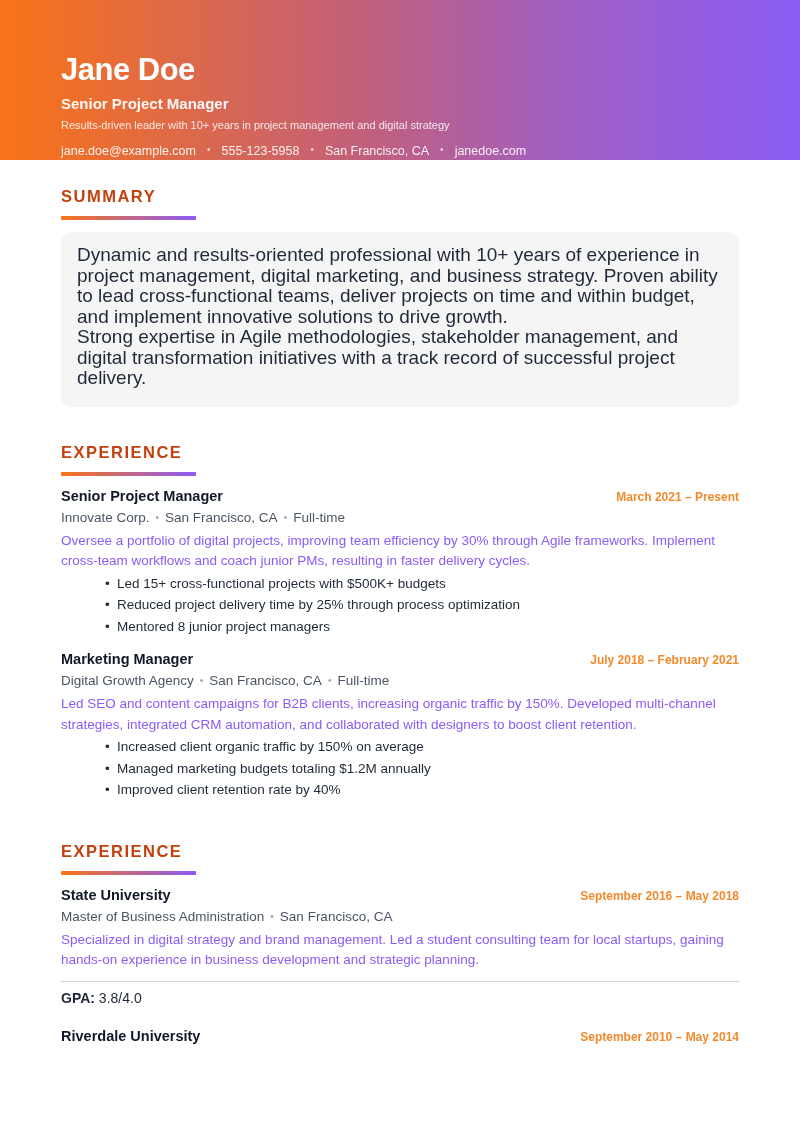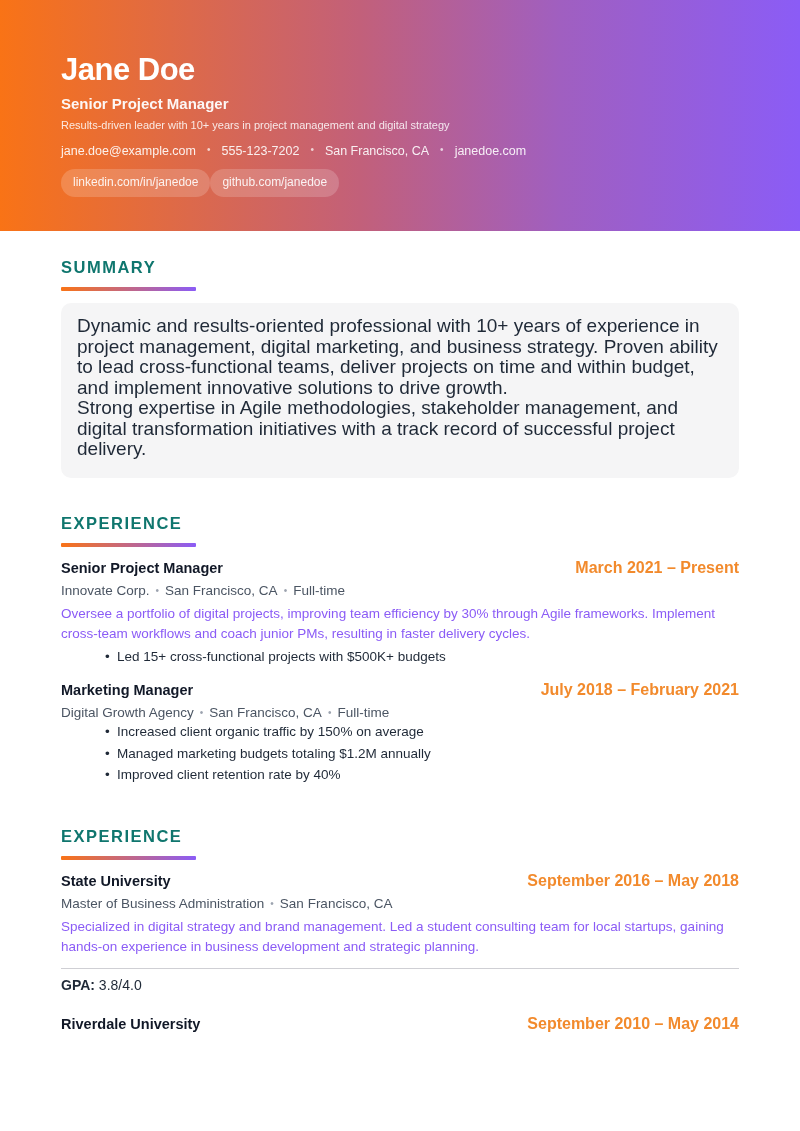--- a/index.html
+++ b/index.html
@@ -1,58 +1,58 @@
 <!DOCTYPE html>
 <html><head>
 <meta charset="utf-8">
 <style>
   * { box-sizing: border-box; margin: 0; padding: 0; }
   html, body { width: 800px; height: 1131px; overflow: hidden; background: #ffffff; }
   body { font-family: "Liberation Sans", sans-serif; color: #1f2937; }
 
   .header {
-    height: 231px;
+    height: 160px;
     background: linear-gradient(90deg, #f97316 0%, #c2607a 45%, #a05fc0 70%, #8b5cf6 100%);
     padding: 52px 61px 0 61px;
     color: #fff;
   }
   .name { font-size: 31px; font-weight: bold; letter-spacing: -0.5px; line-height: 36px; }
   .title { font-size: 15px; font-weight: bold; margin-top: 7px; opacity: 0.95; }
   .tagline { font-size: 11px; margin-top: 7px; opacity: 0.85; }
   .contacts { display: flex; font-size: 12.5px; margin-top: 13px; opacity: 0.9; }
   .contacts .sep { margin: 0 11px; font-size: 10px; opacity: 0.8; }
   .links { display: flex; margin-top: 11px; }
   .pill {
     background: rgba(255,255,255,0.18);
     border-radius: 14px;
     padding: 6px 12px 8px 12px;
     font-size: 12px;
     color: rgba(255,255,255,0.9);
   }
 
   .main { padding: 0 61px; }
   .section { margin-top: 27px; }
-  .section-title { font-size: 16.5px; font-weight: bold; letter-spacing: 1.5px; color: #0f766e; }
+  .section-title { font-size: 16.5px; font-weight: bold; letter-spacing: 1.5px; color: #c2410c; }
   .section-bar { width: 135px; height: 4px; margin-top: 10px;
     background: linear-gradient(90deg, #f97316, #8b5cf6); border-radius: 1px; }
 
   .summary-box {
     margin-top: 12px;
     background: #f5f5f6;
     border-radius: 10px;
     padding: 13px 16px 18px 16px;
     font-size: 19px;
     line-height: 20.5px;
     color: #1f2937;
   }
 
   .entry { margin-top: 12px; }
   .entry-head { display: flex; justify-content: space-between; align-items: baseline; }
   .entry-title { font-size: 14.5px; font-weight: bold; color: #111827; }
-  .entry-date { font-size: 16px; font-weight: bold; color: #f28a2c; }
+  .entry-date { font-size: 12px; font-weight: bold; color: #f28a2c; }
   .entry-meta { font-size: 13.5px; color: #4b5563; margin-top: 6px; display: flex; align-items: center; }
   .entry-meta .dot { margin: 0 6px; color: #9ca3af; font-size: 10px; }
   .entry-desc { font-size: 13.5px; line-height: 20.5px; margin-top: 6px; color: #8b5cf6; }
   .bullets { list-style: none; margin-left: 44px; margin-top: 1px; }
   .bullets li { font-size: 13.5px; line-height: 21.5px; position: relative; padding-left: 12px; }
   .bullets li::before { content: "•"; position: absolute; left: 0; }
 
   .divider { height: 1px; background: #cfcfd4; margin-top: 10px; }
   .gpa { font-size: 14px; margin-top: 8px; }
   .gpa b { font-weight: bold; }
@@ -60,21 +60,21 @@
 </head>
 <body>
 
 <div class="header">
   <div class="name">Jane Doe</div>
   <div class="title">Senior Project Manager</div>
   <div class="tagline">Results-driven leader with 10+ years in project management and digital strategy</div>
   <div class="contacts">
     <span>jane.doe@example.com</span>
     <span class="sep">•</span>
-    <span>555-123-7202</span>
+    <span>555-123-5958</span>
     <span class="sep">•</span>
     <span>San Francisco, CA</span>
     <span class="sep">•</span>
     <span>janedoe.com</span>
   </div>
   <div class="links">
     <span class="pill">linkedin.com/in/janedoe</span>
     <span class="pill">github.com/janedoe</span>
   </div>
 </div>
@@ -102,35 +102,38 @@
       <div class="entry-meta">
         <span>Innovate Corp.</span>
         <span class="dot">•</span>
         <span>San Francisco, CA</span>
         <span class="dot">•</span>
         <span>Full-time</span>
       </div>
       <div class="entry-desc">Oversee a portfolio of digital projects, improving team efficiency by 30% through Agile frameworks. Implement cross-team workflows and coach junior PMs, resulting in faster delivery cycles.</div>
       <ul class="bullets">
         <li>Led 15+ cross-functional projects with $500K+ budgets</li>
+        <li>Reduced project delivery time by 25% through process optimization</li>
+        <li>Mentored 8 junior project managers</li>
       </ul>
     </div>
 
     <div class="entry" style="margin-top:14px">
       <div class="entry-head">
         <span class="entry-title">Marketing Manager</span>
         <span class="entry-date">July 2018 – February 2021</span>
       </div>
       <div class="entry-meta">
         <span>Digital Growth Agency</span>
         <span class="dot">•</span>
         <span>San Francisco, CA</span>
         <span class="dot">•</span>
         <span>Full-time</span>
       </div>
+      <div class="entry-desc">Led SEO and content campaigns for B2B clients, increasing organic traffic by 150%. Developed multi-channel strategies, integrated CRM automation, and collaborated with designers to boost client retention.</div>
       <ul class="bullets">
         <li>Increased client organic traffic by 150% on average</li>
         <li>Managed marketing budgets totaling $1.2M annually</li>
         <li>Improved client retention rate by 40%</li>
       </ul>
     </div>
   </div>
 
   <div class="section" style="margin-top:41px">
     <div class="section-title">EXPERIENCE</div>

